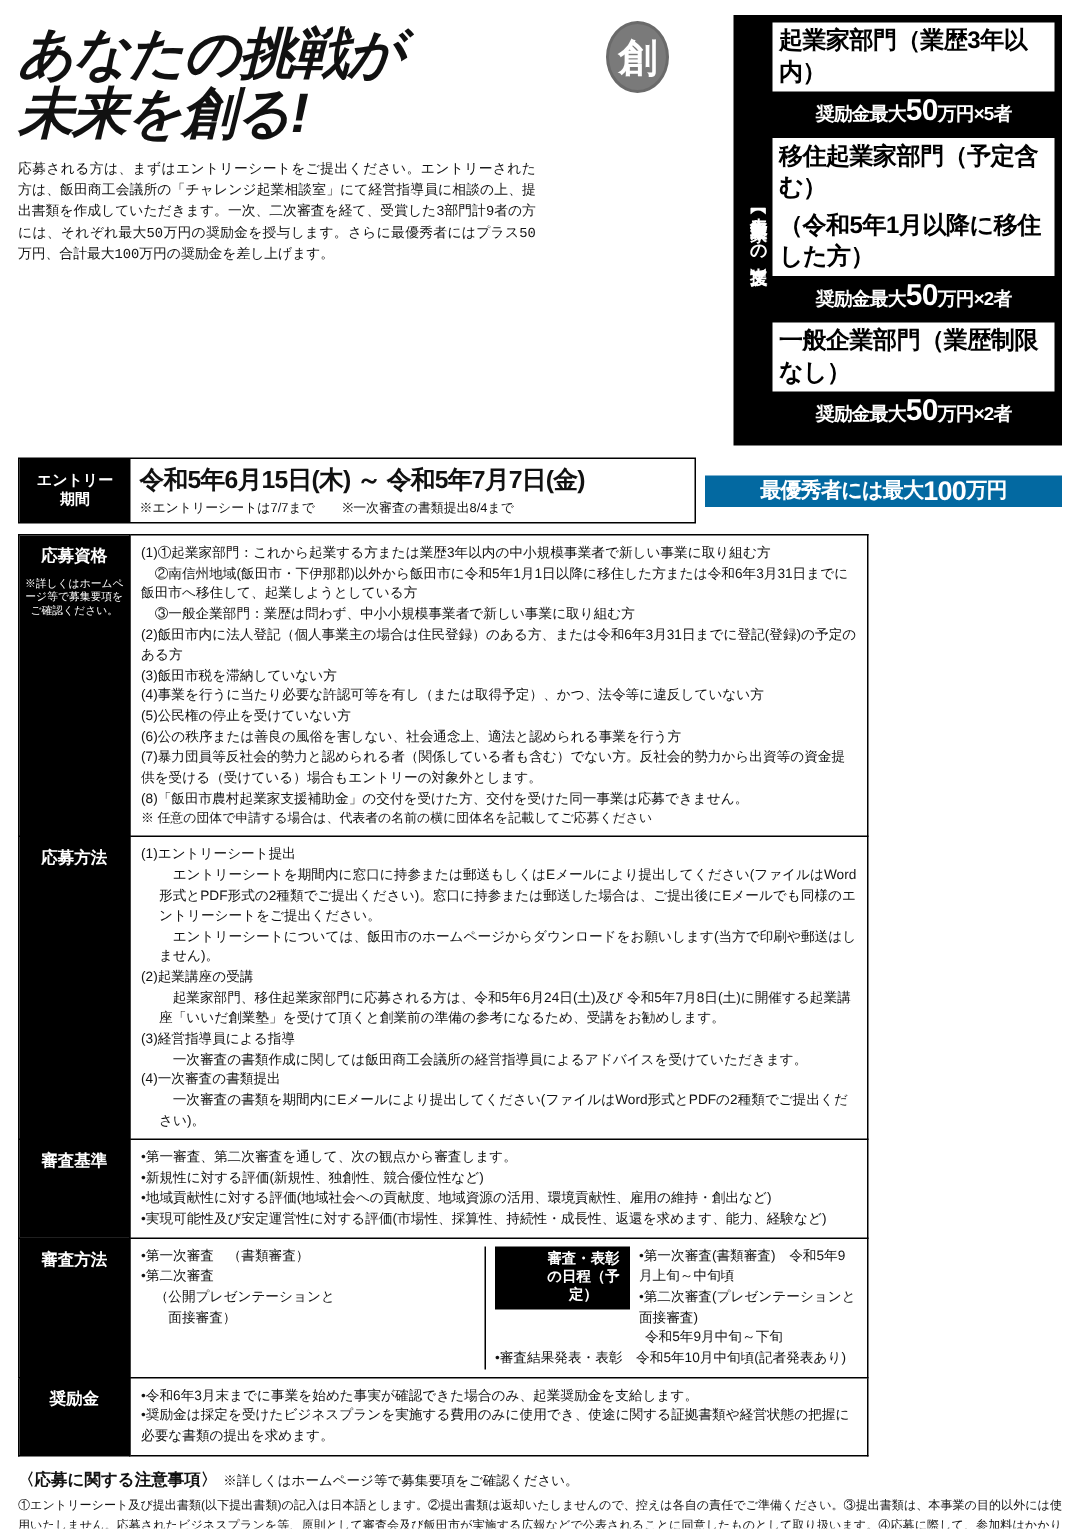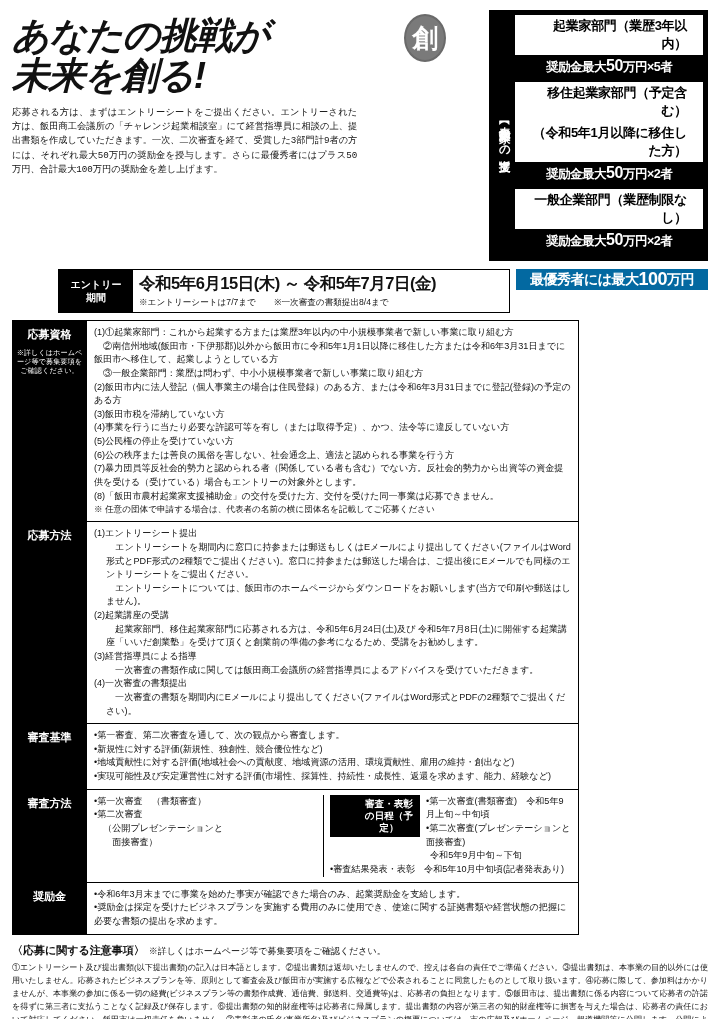--- a/index.html
+++ b/index.html
@@ -39,28 +39,28 @@
   }
   .award-side {
     width: 22px; writing-mode: vertical-rl; text-orientation: upright;
     font-size: 11.5px; font-weight: bold; letter-spacing: 1px;
     display: flex; align-items: center; justify-content: center;
     line-height: 1.15; padding: 2px 0;
   }
   .award-main { flex: 1; }
   .award-row { margin-bottom: 3px; }
   .award-cat {
-    background: #fff; color: #000; font-weight: bold; font-size: 13px;
-    padding: 2px 16px; text-align: right; letter-spacing: -0.3px;
+    background: #fff; color: #000; font-weight: bold; font-size: 16px;
+    padding: 2px 4px; text-align: left; letter-spacing: -0.3px;
   }
   .award-amt { font-size: 12.5px; font-weight: bold; text-align: center; padding: 2px 0 3px 0; letter-spacing: -0.5px; }
-  .award-amt .big { font-size: 16px; }
-
-  
-  .strip { display: flex; margin-top: 8px; align-items: flex-start; margin-left: 46px; }
+  .award-amt .big { font-size: 20px; }
+
+  
+  .strip { display: flex; margin-top: 8px; align-items: center; }
   .strip-left { display: flex; border: 1px solid #000; width: 452px; }
   .strip-label {
     background: #000; color: #fff; font-size: 10px; font-weight: bold;
     width: 74px; display: flex; flex-direction: column; align-items: center; justify-content: center;
     line-height: 1.3;
   }
   .strip-body { flex: 1; padding: 3px 6px; }
   .strip-dates { font-size: 16.5px; font-weight: bold; letter-spacing: -0.5px; }
   .strip-sub { font-size: 8.6px; margin-top: 1px; }
   .strip-sub span { margin-right: 16px; }

